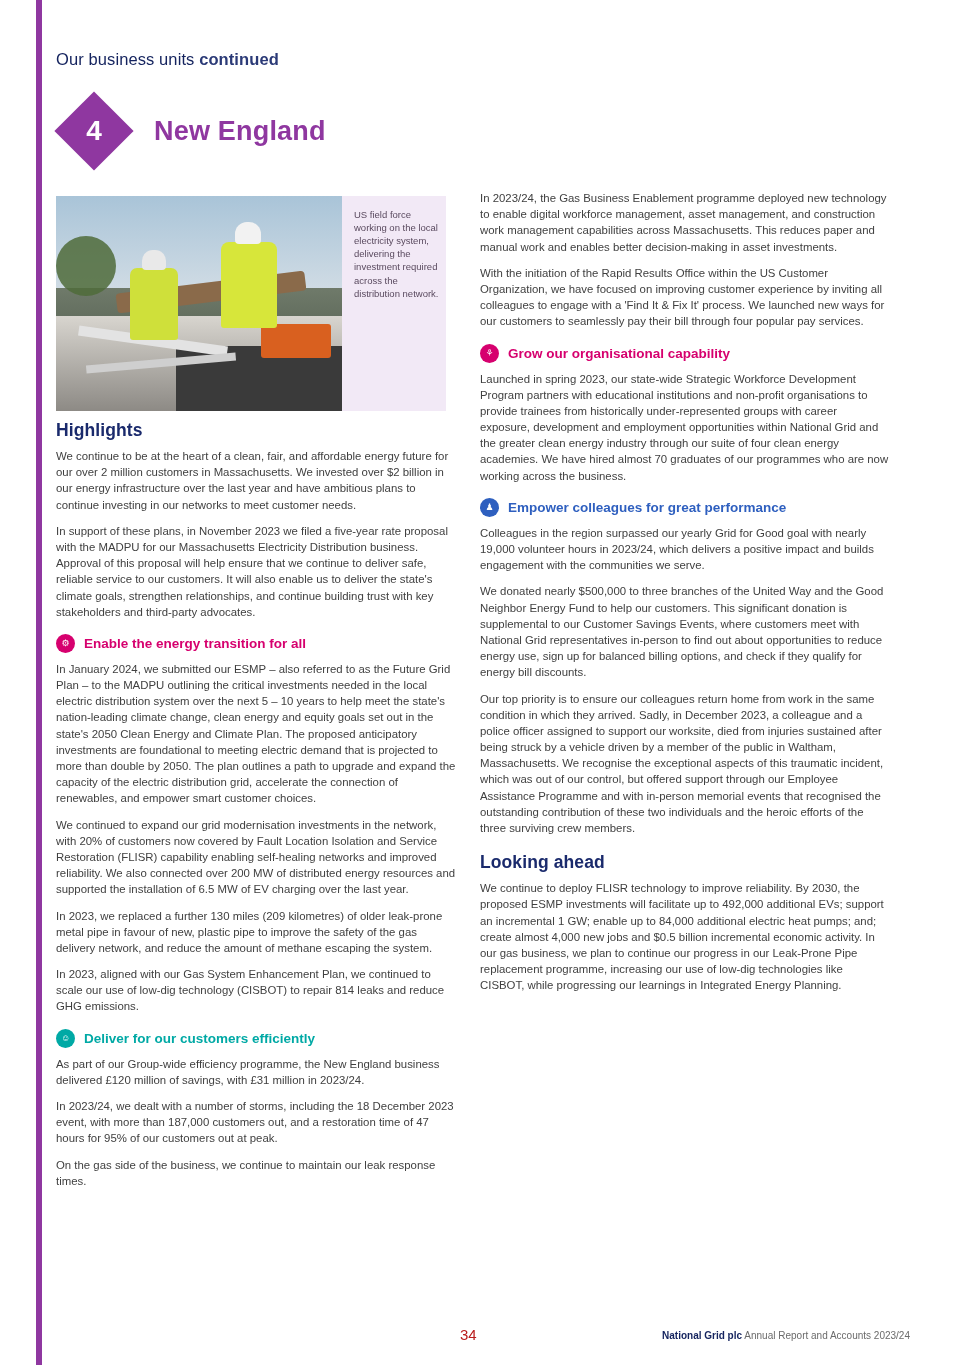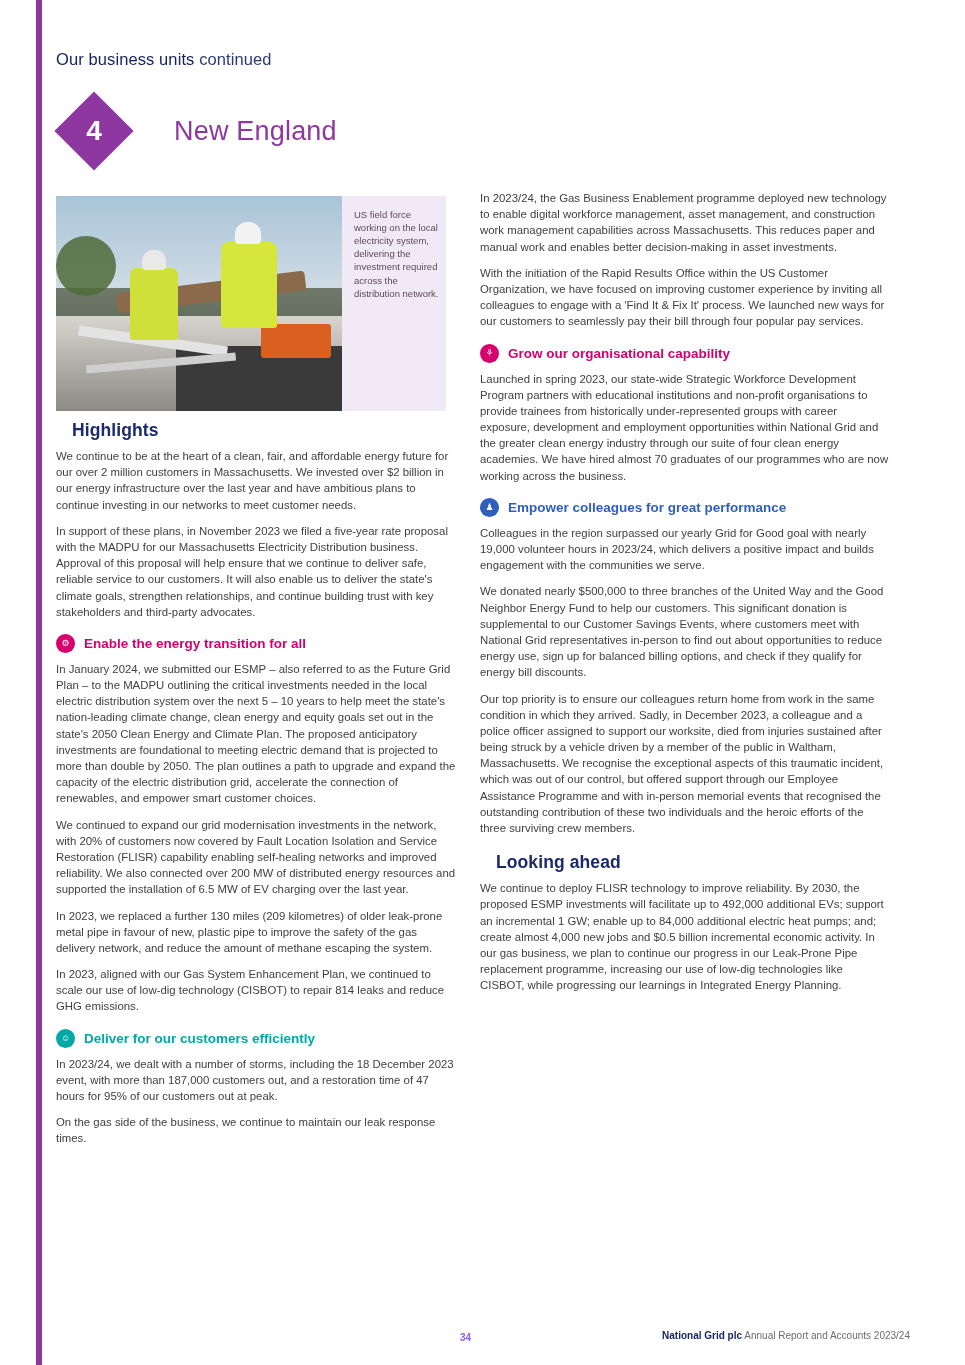--- a/index.html
+++ b/index.html
@@ -22,43 +22,43 @@
     position: absolute;
     left: 56px; top: 0;
     width: 860px; height: 1365px;
   }
   
   .hdr {
     position: absolute; left: 0; top: 50px;
     font-size: 16.5px; color: #1a2a6c; letter-spacing: 0.1px;
   }
   .hdr b { color: #14235e; font-weight: normal; }
-  .hdr span.cont { color: #2b3a77; font-weight: normal; margin-top: 16px; }
+  .hdr span.cont { color: #2b3a77; font-weight: bold; margin-top: 16px; }
 
   
   .badge-row {
     position: absolute; left: 0; top: 103px;
     display: flex; align-items: center;
   }
   .diamond {
     width: 56px; height: 56px;
     background: #8f37a0;
     transform: rotate(45deg);
     margin-left: 10px;
     position: relative;
   }
   .diamond span {
     position: absolute; left: 0; top: 0; width: 56px; height: 56px;
     display: flex; align-items: center; justify-content: center;
     transform: rotate(-45deg);
     color: #ffffff; font-size: 28px; font-weight: bold;
   }
   .unit-title {
-    margin-left: 52px;
-    font-size: 27px; font-weight: normal; color: #8f37a0;
+    margin-left: 32px;
+    font-size: 27px; font-weight: bold; color: #8f37a0;
     letter-spacing: 0.2px;
   }
 
   
   .photo-wrap {
     position: absolute; left: 0; top: 196px;
     width: 390px; height: 215px;
   }
   .photo {
     position: absolute; left: 0; top: 0; width: 286px; height: 215px;
@@ -104,21 +104,21 @@
     font-size: 9.5px; line-height: 1.38; color: #5a4a5f;
   }
 
   
   .col { position: absolute; top: 0; }
   .col-left { left: 0; width: 400px; }
   .col-right { left: 424px; width: 410px; }
 
   h2.section {
     font-size: 17.5px; font-weight: bold; color: #1a2a6c;
-    margin: 0 0 7px 16px; letter-spacing: .1px;
+    margin: 0 0 7px 0; letter-spacing: .1px;
   }
   p {
     font-size: 11.4px; line-height: 1.42; margin: 0 0 10px 0; color: #404040;
   }
   .sub-head {
     display: flex; align-items: center; margin: 14px 0 8px 0;
   }
   .sub-head .ic {
     width: 19px; height: 19px; border-radius: 50%;
     display:flex; align-items:center; justify-content:center;
@@ -129,21 +129,21 @@
   .ic.teal { background: #00a9a5; }
   .ic.blue { background: #2e5fbf; }
   .sub-head .tx {
     font-size: 13.5px; font-weight: bold;
   }
   .tx.magenta { color: #d6006e; }
   .tx.teal { color: #00a9a5; }
   .tx.blue { color: #2e5fbf; }
   .pagenum {
     position: absolute; left: 404px; bottom: 22px;
-    font-size: 10px; font-weight: bold; color: #8b5cf6;
+    font-size: 15px; font-weight: normal; color: #b91c1c;
   }
   .foot-right {
     position: absolute; right: 6px; bottom: 24px;
     font-size: 10px; color: #6b6b6b;
   }
   .foot-right b { color: #14235e; }
 </style>
 </head>
 <body>
 
@@ -195,20 +195,21 @@
     </div>
     <p>In January 2024, we submitted our ESMP – also referred to as the Future Grid Plan – to the MADPU outlining the critical investments needed in the local electric distribution system over the next 5 – 10 years to help meet the state's nation-leading climate change, clean energy and equity goals set out in the state's 2050 Clean Energy and Climate Plan. The proposed anticipatory investments are foundational to meeting electric demand that is projected to more than double by 2050. The plan outlines a path to upgrade and expand the capacity of the electric distribution grid, accelerate the connection of renewables, and empower smart customer choices.</p>
     <p>We continued to expand our grid modernisation investments in the network, with 20% of customers now covered by Fault Location Isolation and Service Restoration (FLISR) capability enabling self-healing networks and improved reliability. We also connected over 200 MW of distributed energy resources and supported the installation of 6.5 MW of EV charging over the last year.</p>
     <p>In 2023, we replaced a further 130 miles (209 kilometres) of older leak-prone metal pipe in favour of new, plastic pipe to improve the safety of the gas delivery network, and reduce the amount of methane escaping the system.</p>
     <p>In 2023, aligned with our Gas System Enhancement Plan, we continued to scale our use of low-dig technology (CISBOT) to repair 814 leaks and reduce GHG emissions.</p>
 
     <div class="sub-head">
       <div class="ic teal">☺</div>
       <div class="tx teal">Deliver for our customers efficiently</div>
     </div>
+    <p>As part of our Group-wide efficiency programme, the New England business delivered £120 million of savings, with £31 million in 2023/24.</p>
     <p>In 2023/24, we dealt with a number of storms, including the 18 December 2023 event, with more than 187,000 customers out, and a restoration time of 47 hours for 95% of our customers out at peak.</p>
     <p>On the gas side of the business, we continue to maintain our leak response times.</p>
   </div>
 
   <div class="col col-right" style="top:190px;">
     <p>In 2023/24, the Gas Business Enablement programme deployed new technology to enable digital workforce management, asset management, and construction work management capabilities across Massachusetts. This reduces paper and manual work and enables better decision-making in asset investments.</p>
     <p>With the initiation of the Rapid Results Office within the US Customer Organization, we have focused on improving customer experience by inviting all colleagues to engage with a 'Find It &amp; Fix It' process. We launched new ways for our customers to seamlessly pay their bill through four popular pay services.</p>
 
     <div class="sub-head">
       <div class="ic magenta">⚘</div>

